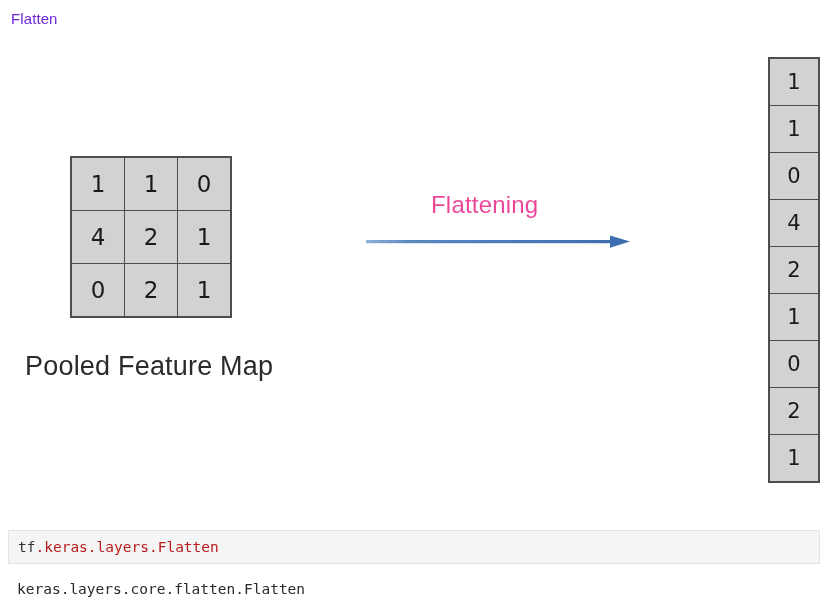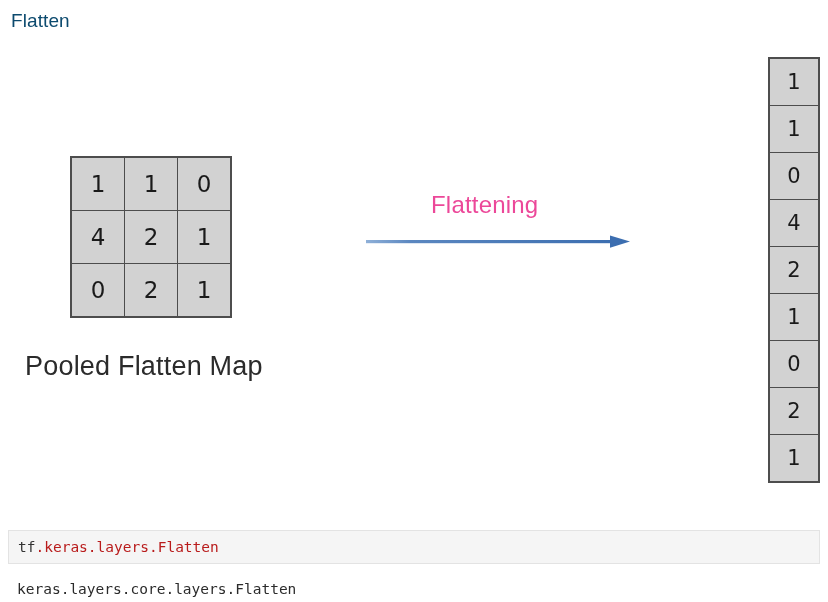--- a/index.html
+++ b/index.html
@@ -13,22 +13,22 @@
     position: relative;
     font-family: "Liberation Sans", sans-serif;
     overflow: hidden;
   }
 
   
   #page-title {
     position: absolute;
     left: 11px;
     top: 10px;
-    font-size: 19px;
-    color: #0c4a6e;
+    font-size: 15px;
+    color: #6d28d9;
     letter-spacing: 0.1px;
     white-space: nowrap;
   }
 
   
   #diagram {
     position: absolute;
     left: 0;
     top: 0;
     width: 828px;
@@ -153,21 +153,21 @@
     <div class="matrix-cell">1</div>
     <div class="matrix-cell">0</div>
     <div class="matrix-cell">4</div>
     <div class="matrix-cell">2</div>
     <div class="matrix-cell">1</div>
     <div class="matrix-cell">0</div>
     <div class="matrix-cell">2</div>
     <div class="matrix-cell">1</div>
   </div>
 
-  <div id="matrix-caption">Pooled Flatten Map</div>
+  <div id="matrix-caption">Pooled Feature Map</div>
 
   <div id="flatten-label">Flattening</div>
 
   <svg id="flatten-arrow" viewBox="0 0 266 24">
     <defs>
       <linearGradient id="arrowGrad" x1="0" y1="0" x2="1" y2="0">
         <stop offset="0%" stop-color="#8fb0d8"></stop>
         <stop offset="18%" stop-color="#5b87c0"></stop>
         <stop offset="100%" stop-color="#3c6eb0"></stop>
       </linearGradient>
@@ -187,13 +187,13 @@
     <div class="vector-cell">2</div>
     <div class="vector-cell">1</div>
   </div>
 
 </div>
 
 <div id="code-box">
   <div class="code-text"><span class="tok-plain">tf</span><span class="tok-blue">.keras.layers.Flatten</span></div>
 </div>
 
-<div id="qualified-name">keras.layers.core.layers.Flatten</div>
+<div id="qualified-name">keras.layers.core.flatten.Flatten</div>
 
 </body></html>

